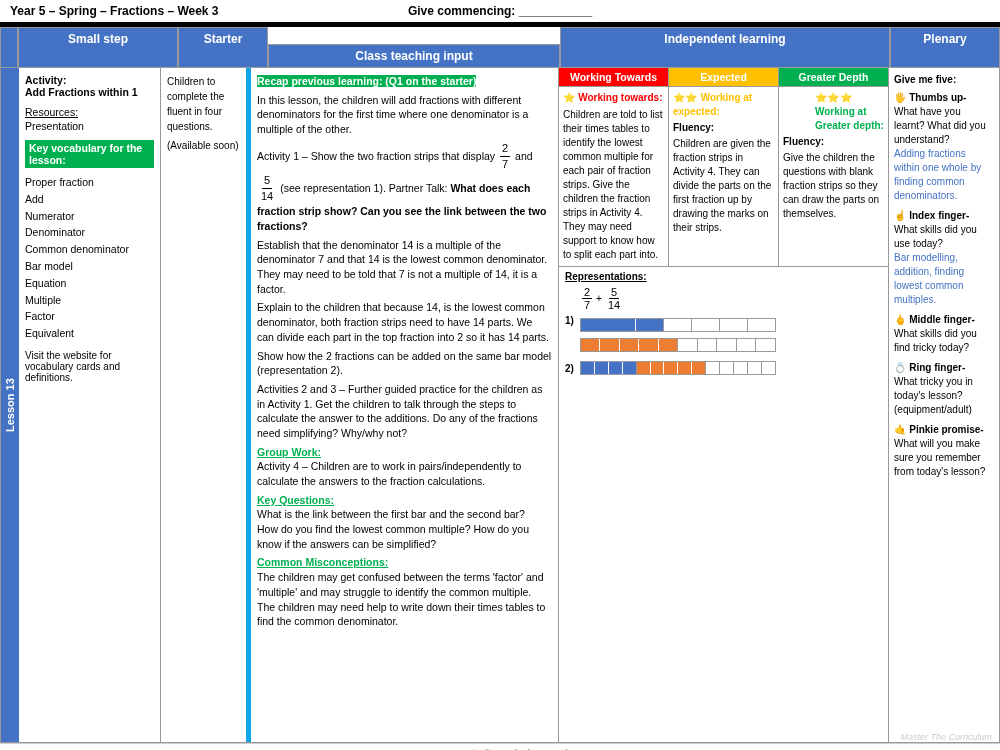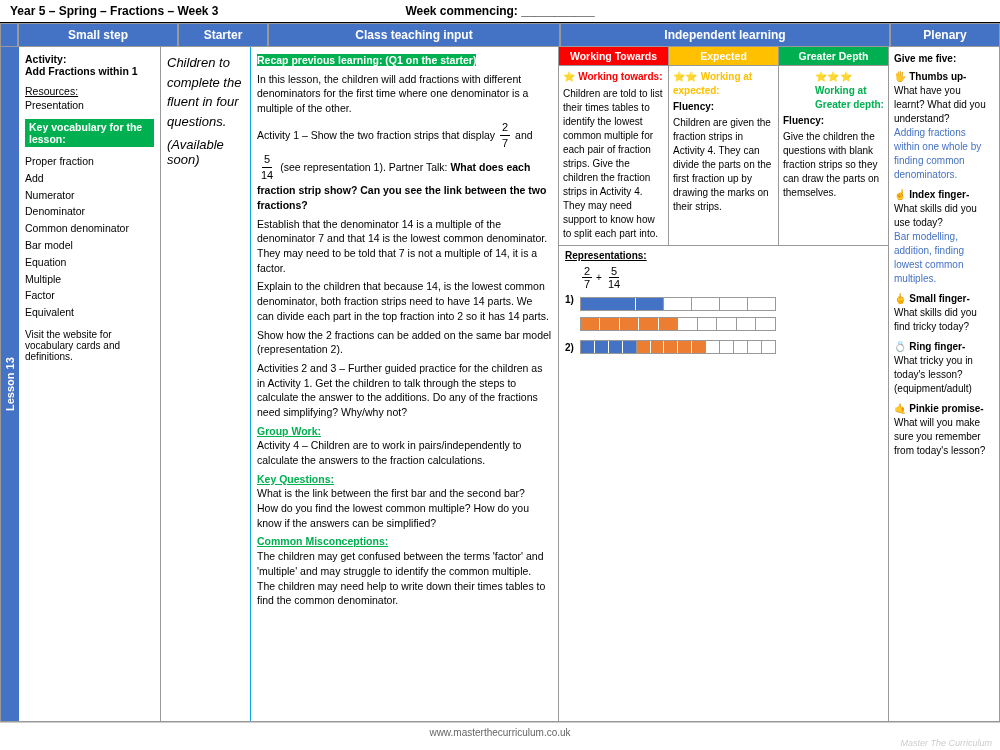--- a/index.html
+++ b/index.html
@@ -11,21 +11,21 @@
       height: 750px;
       overflow: hidden;
     }
 
     
     .top-header {
       display: flex;
       align-items: center;
       justify-content: space-between;
       background: #fff;
-      border-bottom: 1px solid #000000;
+      border-bottom: 5px solid #000000;
       padding: 4px 10px;
       font-size: 12px;
       font-weight: bold;
     }
     .top-header .title-left { flex: 1; }
     .top-header .title-center { flex: 1; text-align: center; }
     .top-header .week-commencing { flex: 1; text-align: right; }
 
     
     .col-headers {
@@ -34,21 +34,21 @@
     }
     .col-header {
       text-align: center;
       font-weight: bold;
       font-size: 12px;
       padding: 4px 12px;
       border: 1px solid #999;
     }
     .col-small-step { width: 160px; background: #4472c4; color: #fff; }
     .col-starter { width: 90px; background: #4472c4; color: #fff; }
-    .col-class-teaching { flex: 1; background: #4472c4; color: #fff; }
+    .col-class-teaching { flex: 1; background: #4472c4; color: #fff; margin-top: 17px; }
     .col-independent { width: 330px; background: #4472c4; color: #fff; }
     .col-plenary { width: 110px; background: #4472c4; color: #fff; }
 
     
     .main-content {
       display: flex;
       height: calc(750px - 55px - 20px);
       border: 1px solid #999;
       border-top: none;
     }
@@ -97,25 +97,24 @@
       line-height: 1.6;
     }
     .small-step-col .visit-text {
       margin-top: 8px;
       font-size: 10px;
     }
 
     
     .starter-col {
       width: 90px;
-      border-right: 1px solid #0ea5e9;
+      border-right: 5px solid #0ea5e9;
       padding: 6px;
-      font-size: 13px;
+      font-size: 10px;
       flex-shrink: 0;
-      font-style: italic;
     }
 
     
     .class-teaching-col {
       flex: 1;
       border-right: 1px solid #999;
       padding: 6px;
       font-size: 10.5px;
       overflow: hidden;
     }
@@ -194,21 +193,21 @@
       display: flex;
       align-items: center;
       justify-content: center;
       font-size: 10px;
       color: #666;
     }
 
     
     .watermark {
       position: absolute;
-      bottom: 2px;
+      bottom: 8px;
       right: 8px;
       font-size: 9px;
       color: #ccc;
       font-style: italic;
     }
 
     .ind-wt-top, .ind-exp-top, .ind-gd-top {
       padding: 4px;
       border-right: 1px solid #999;
       font-size: 10px;
@@ -224,21 +223,21 @@
     .ind-representations {
       padding: 4px 6px;
       font-size: 10px;
     }
   </style>
 </head>
 <body>
 
 <div class="top-header">
   <span class="title-left">Year 5 – Spring – Fractions – Week 3</span>
-  <span class="title-center">Week commencing: ___________</span>
+  <span class="title-center">Give commencing: ___________</span>
   <span class="week-commencing"></span>
 </div>
 
 <div class="col-headers">
   <div style="width:18px; border:1px solid #999; background:#4472c4;"></div>
   <div class="col-header col-small-step">Small step</div>
   <div class="col-header col-starter">Starter</div>
   <div class="col-header col-class-teaching">Class teaching input</div>
   <div class="col-header col-independent">Independent learning</div>
   <div class="col-header col-plenary">Plenary</div>
@@ -420,21 +419,21 @@
       <span class="blue-link">Adding fractions within one whole by finding common denominators.</span>
     </div>
 
     <div class="plenary-item">
       <span>☝ <strong>Index finger-</strong></span><br>
       <span>What skills did you use today?</span><br>
       <span class="blue-link">Bar modelling, addition, finding lowest common multiples.</span>
     </div>
 
     <div class="plenary-item">
-      <span>🖕 <strong>Small finger-</strong></span><br>
+      <span>🖕 <strong>Middle finger-</strong></span><br>
       <span>What skills did you find tricky today?</span>
     </div>
 
     <div class="plenary-item">
       <span>💍 <strong>Ring finger-</strong></span><br>
       <span>What tricky you in today's lesson? (equipment/adult)</span>
     </div>
 
     <div class="plenary-item">
       <span>🤙 <strong>Pinkie promise-</strong></span><br>

